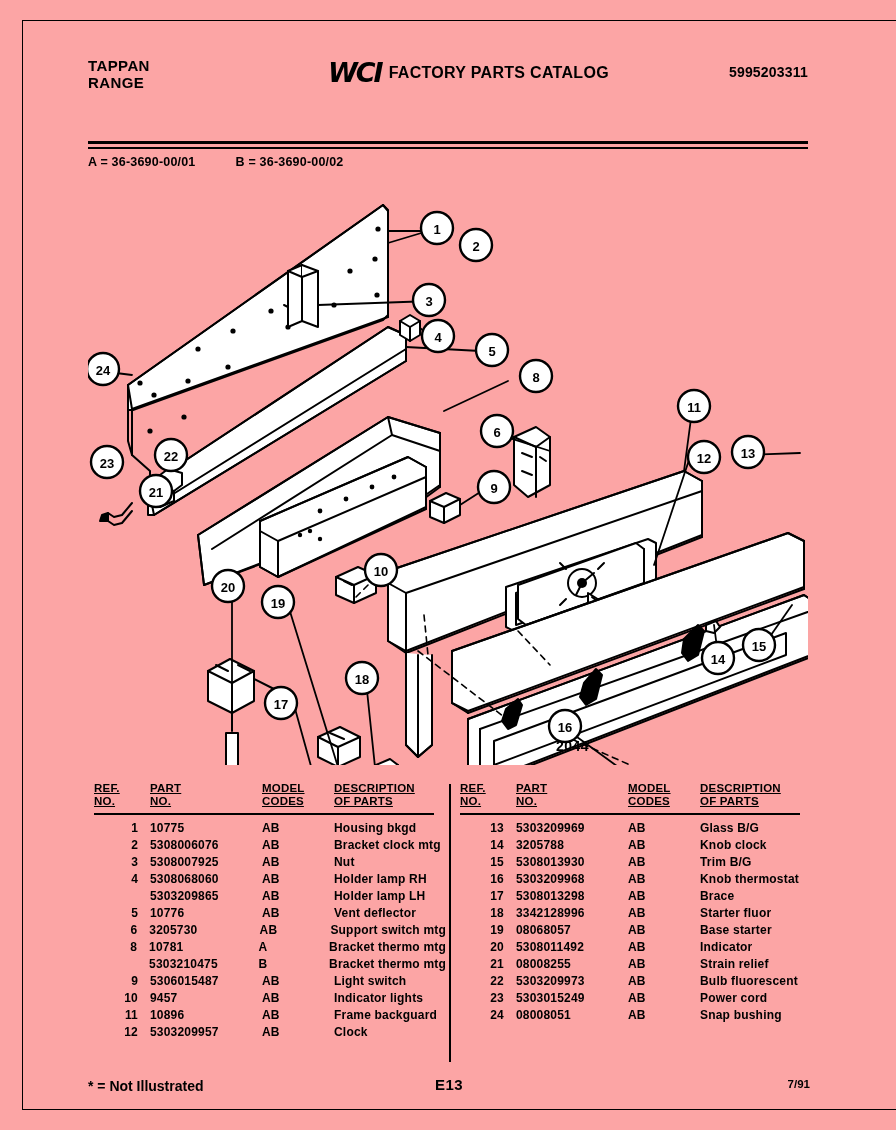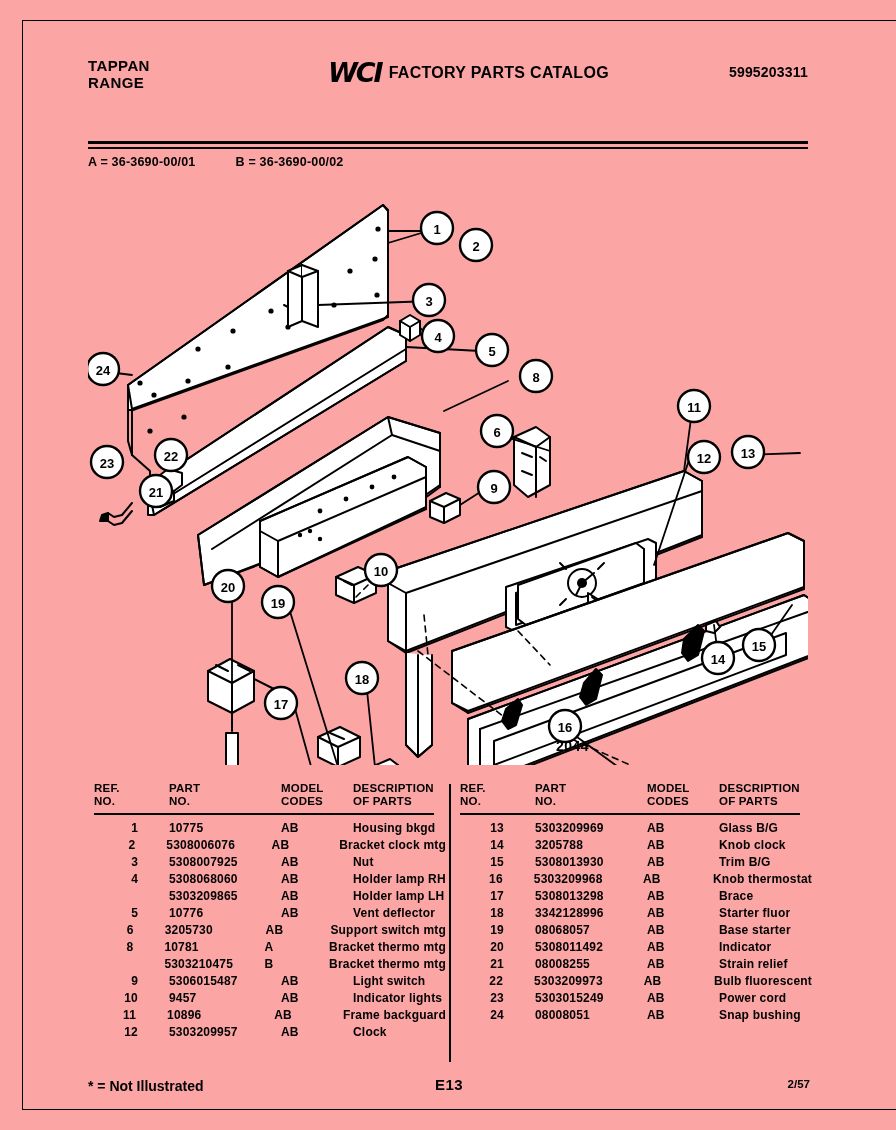--- a/index.html
+++ b/index.html
@@ -85,32 +85,33 @@
     position:absolute;top:0;width:352px;
   }
   .tbl-left{left:6px;}
   .tbl-right{left:372px;}
   .divider{
     position:absolute;left:361px;top:2px;width:2px;height:278px;background:#000;
   }
   .hdr-row{
     display:flex;font-weight:bold;font-size:11.5px;line-height:13px;
     letter-spacing:.2px;
+    text-decoration:underline;
   }
   .hdr-row .c{white-space:pre-line;}
   .hrule{
     height:2px;background:#000;margin-top:5px;margin-bottom:5px;
     width:340px;
   }
   .prow{
     display:flex;font-weight:bold;font-size:12px;line-height:17px;
     letter-spacing:.2px;white-space:nowrap;
   }
   .c-ref{width:44px;text-align:right;padding-right:12px;}
-  .c-part{width:112px;margin-left:19px;}
+  .c-part{width:112px;}
   .c-model{width:72px;}
   .c-desc{width:auto;}
   .hdr-row .c-ref{text-align:left;padding-right:0;width:56px;}
 
   
   .footer{
     position:absolute;left:88px;top:1078px;width:722px;height:20px;
   }
   .foot-left{
     position:absolute;left:0;top:0;font-weight:bold;font-size:14px;
@@ -705,16 +706,16 @@
             <div class="c c-model">AB</div>
             <div class="c c-desc">Snap bushing</div>
           </div>
         </div>
     </div>
   </div>
 
   <div class="footer">
     <div class="foot-left">* = Not Illustrated</div>
     <div class="foot-center">E13</div>
-    <div class="foot-right">2/57</div>
+    <div class="foot-right">7/91</div>
   </div>
 
 </div>
 
 </body></html>

